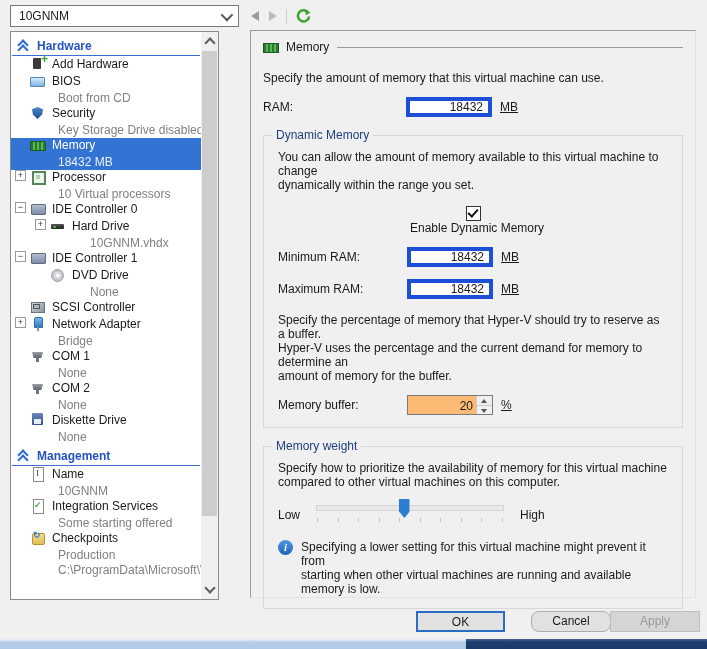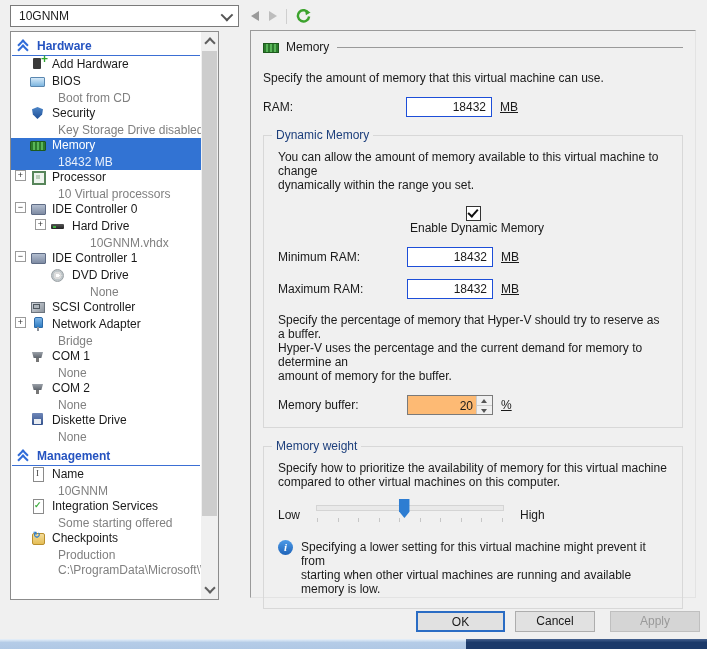--- a/index.html
+++ b/index.html
@@ -84,21 +84,21 @@
          border-right:1px solid #e3e3e3;border-bottom:1px solid #e3e3e3;padding:8px 12px;}
   .panel-header{display:flex;align-items:center;height:16px;}
   .panel-header .mem-ic{width:16px;height:14px;position:relative;margin-right:7px;}
   .panel-header .mem-ic::before{content:"";position:absolute;left:0;top:3px;width:14px;height:8px;
          background:repeating-linear-gradient(90deg,#2d7a2d 0 2px,#58b558 2px 4px);border:1px solid #1c5a1c;}
   .panel-title{margin-right:8px;}
   .hrule{flex:1;height:1px;background:#9a9a9a;}
   .intro{margin:16px 0 0 0;}
   .field-row{display:flex;align-items:center;margin-top:12px;}
   .field-row .flabel{width:143px;flex:none;}
-  .tinput{width:86px;height:20px;box-sizing:border-box;border:1px solid #1d4ed8;background:#fff;
+  .tinput{width:86px;height:20px;box-sizing:border-box;border:4px solid #1d4ed8;background:#fff;
           text-align:right;padding:0 5px;font:12px "Liberation Sans",sans-serif;color:#1a1a1a;}
   .unit{margin-left:8px;text-decoration:underline;}
   .groupbox{position:relative;border:1px solid #d8d8d8;margin-top:18px;padding:12px 14px 12px 14px;}
   .gb-label{position:absolute;top:-8px;left:8px;background:#f0f0f0;padding:0 4px;color:#1d3f7c;}
   .gb-desc{margin:2px 0 0 0;white-space:pre-line;}
   .cb-row{display:flex;align-items:center;margin-top:14px;flex-direction:column;}
   .checkbox{width:13px;height:13px;border:1px solid #333;background:#fff;position:relative;flex:none;}
   .checkbox.checked::after{content:"";position:absolute;left:1px;top:2px;width:8px;height:4px;
           border-left:2px solid #111;border-bottom:2px solid #111;transform:rotate(-48deg);}
   .cb-row .cblabel{margin-left:8px;}
@@ -124,21 +124,21 @@
   .note-row{display:flex;margin-top:18px;}
   .info-ic{width:15px;height:15px;border-radius:50%;background:linear-gradient(#4d9be8,#1e63b8);
           color:#fff;font-family:"Liberation Serif",serif;font-style:italic;font-weight:bold;font-size:11px;
           text-align:center;line-height:15px;flex:none;}
   .note-text{margin:0 0 0 8px;white-space:pre-line;}
 
   
   .btn{position:absolute;top:611px;height:21px;box-sizing:border-box;background:#e1e1e1;
        border:1px solid #adadad;font:12px "Liberation Sans",sans-serif;text-align:center;line-height:18px;color:#1a1a1a;}
   .btn.ok{left:416px;width:89px;border:2px solid #2a6cc4;}
-  .btn.cancel{left:515px;width:80px;}
+  .btn.cancel{left:531px;width:80px;border-radius:8px;}
   .btn.apply{left:610px;width:90px;background:#d5d5d5;border-color:#bfbfbf;color:#9a9a9a;}
 
   .bottom-strip{position:absolute;left:0;right:0;bottom:0;height:10px;display:flex;}
   .strip-left{width:466px;background:linear-gradient(180deg,#e8f1fa 0%,#b5cce7 35%,#b0c8e5 100%);}
   .strip-right{flex:1;background:linear-gradient(180deg,#44608e 0%,#1c3a6a 35%,#1c3a6a 100%);}
 </style>
 </head>
 <body>
 
 <div class="screen">

